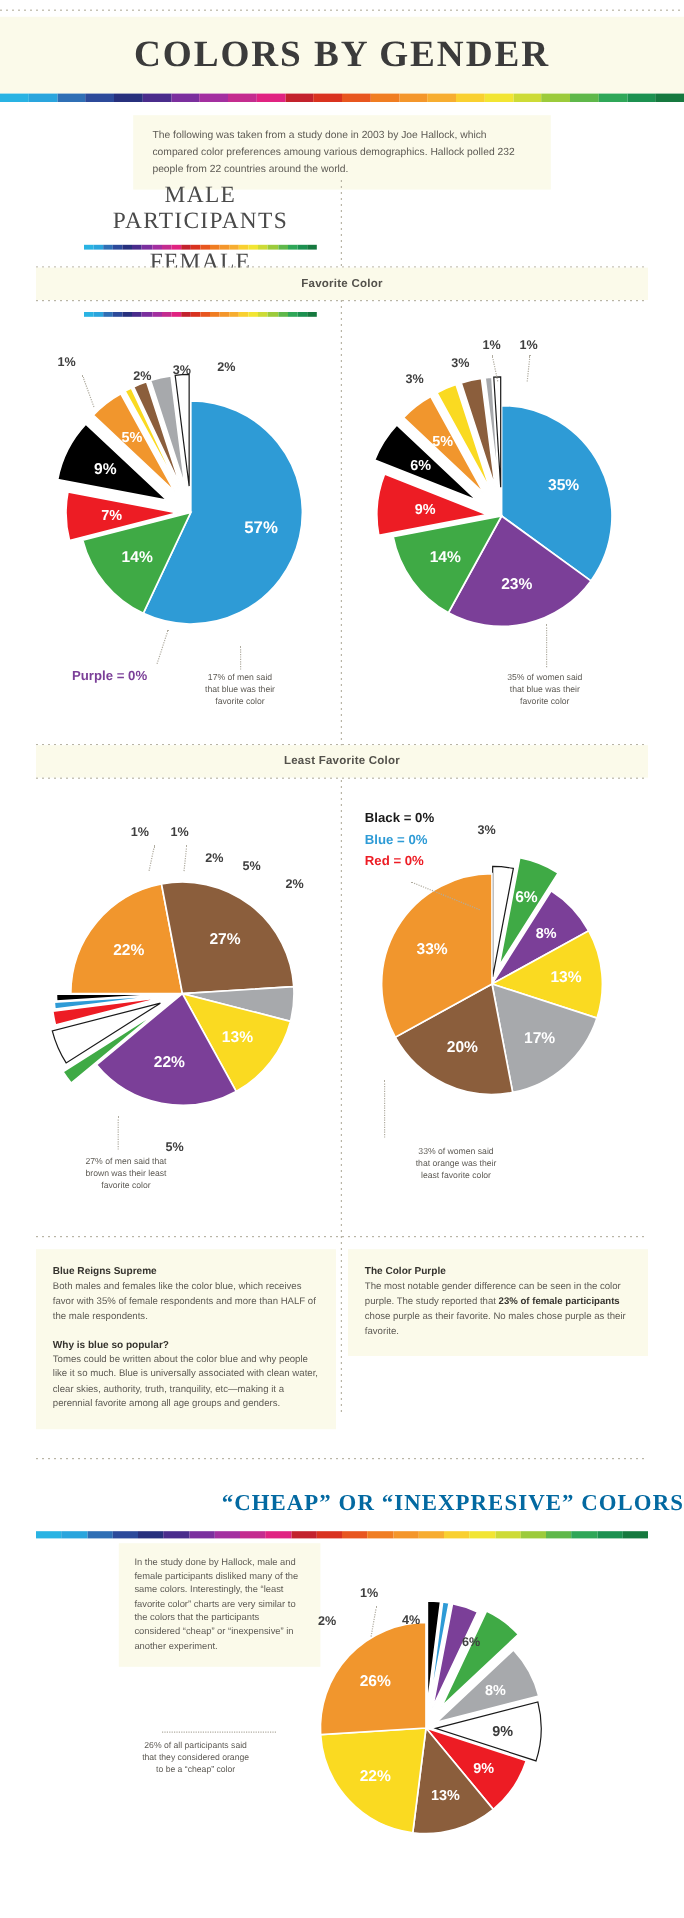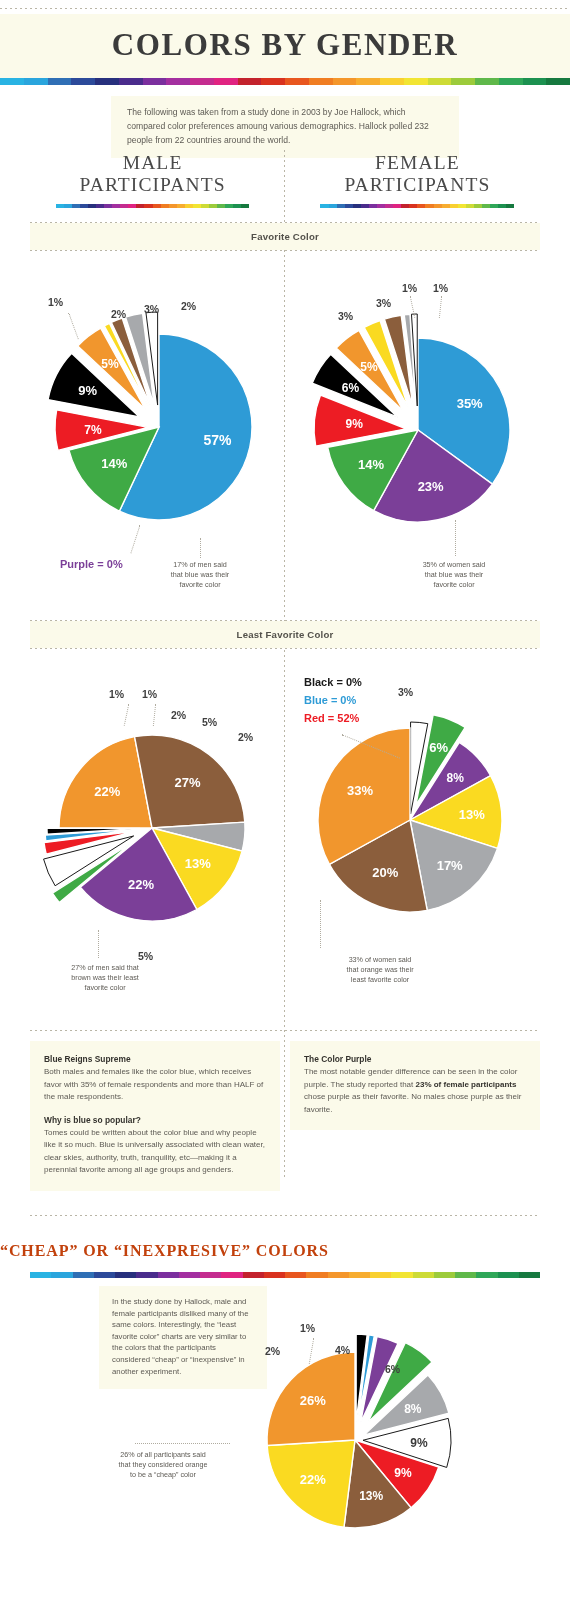--- a/index.html
+++ b/index.html
@@ -98,24 +98,24 @@
   .panel h3{margin:0 0 1px 0;font-size:8.4px;color:#35332e;}
   .panel p{margin:0 0 10px 0;}
   .panel p:last-child{margin-bottom:0;}
   .panel b{color:#35332e;}
 
   
   h1.subtitle{
     margin:0;
     font-family:"Liberation Serif", serif;
     font-weight:700;
-    font-size:16px;
+    font-size:19px;
     letter-spacing:.9px;
-    text-align:left;
-    color:#c2410c;
+    text-align:right;
+    color:#0369a1;
     padding:14px 0 12px 0;
   }
   .bottomnote{
     position:absolute;left:99px;top:1286px;width:168px;
     background:#fbfaea;padding:10px 13px 12px 13px;box-sizing:border-box;
     font-size:7.8px;line-height:11.6px;color:#5d5a54;
   }
   svg{display:block;overflow:visible;}
 </style>
 </head>
@@ -152,21 +152,21 @@
         <span style="background: rgb(156, 203, 59);"></span>
         <span style="background: rgb(95, 184, 74);"></span>
         <span style="background: rgb(47, 167, 88);"></span>
         <span style="background: rgb(28, 145, 80);"></span>
         <span style="background: rgb(22, 121, 63);"></span>
       </div>
     <div class="intro">The following was taken from a study done in 2003 by Joe Hallock, which compared color preferences amoung various demographics. Hallock polled 232 people from 22 countries around the world.</div>
   </div>
 
   <div style="position:absolute;left:30px;top:152px;width:510px;">
-    <div class="cols" style="margin-top:0;">
+    <div class="cols" style="margin-top:0;flex-direction:column;">
       <div class="col">
         <h2 class="colhead"><span>MALE</span><br><span>PARTICIPANTS</span></h2>
         <div class="minirainbow rb-mini">
             <span style="background: rgb(41, 179, 227);"></span>
             <span style="background: rgb(42, 165, 221);"></span>
             <span style="background: rgb(47, 111, 181);"></span>
             <span style="background: rgb(44, 74, 154);"></span>
             <span style="background: rgb(39, 48, 125);"></span>
             <span style="background: rgb(74, 44, 140);"></span>
             <span style="background: rgb(123, 47, 158);"></span>
@@ -349,21 +349,21 @@
           <path d="M 120 152 L 207.49719949915414 180.42956348249515 A 92 92 0 0 1 137.2390809418867 242.37042706703937 Z" fill="#a7a9ac" stroke="#ffffff" stroke-width="1.4"></path>
           <text x="159.67871191941913" y="201.50666417782756" text-anchor="middle" font-family="&quot;Liberation Sans&quot;, sans-serif" font-weight="700" font-size="13" fill="#ffffff">17%</text>
           <path d="M 120 152 L 137.2390809418867 242.37042706703937 A 92 92 0 0 1 39.379785435964564 196.32133801735785 Z" fill="#8b5e3c" stroke="#ffffff" stroke-width="1.4"></path>
           <text x="95.3048010892258" y="208.97996904302914" text-anchor="middle" font-family="&quot;Liberation Sans&quot;, sans-serif" font-weight="700" font-size="13" fill="#ffffff">20%</text>
           <path d="M 120 152 L 39.379785435964564 196.32133801735785 A 92 92 0 0 1 119.99999999999999 60 Z" fill="#f1962d" stroke="#ffffff" stroke-width="1.4"></path>
           <text x="70.07696243377129" y="126.97559788647844" text-anchor="middle" font-family="&quot;Liberation Sans&quot;, sans-serif" font-weight="700" font-size="13" fill="#ffffff">33%</text>
         </g>
     </svg>
     <div class="zeronote" style="left:14px;top:8px;color:#1a1a1a;">Black = 0%</div>
     <div class="zeronote" style="left:14px;top:26px;color:#2e9bd6;">Blue = 0%</div>
-    <div class="zeronote" style="left:14px;top:44px;color:#ed1c24;">Red = 52%</div>
+    <div class="zeronote" style="left:14px;top:44px;color:#ed1c24;">Red = 0%</div>
     <div class="leaderh" style="left:50px;top:78px;width:62px;transform:rotate(22deg);"></div>
     <div class="pielabel pctout" style="left:108px;top:18px;">3%</div>
   </div>
   <div class="caption" style="left:315px;top:955px;width:130px;">33% of women said
 that orange was their
 least favorite color</div>
   <div class="leader" style="left:320px;top:900px;height:48px;"></div>
 
   <div style="position:absolute;left:30px;top:1030px;width:510px;">
     <div class="dotline"></div>

